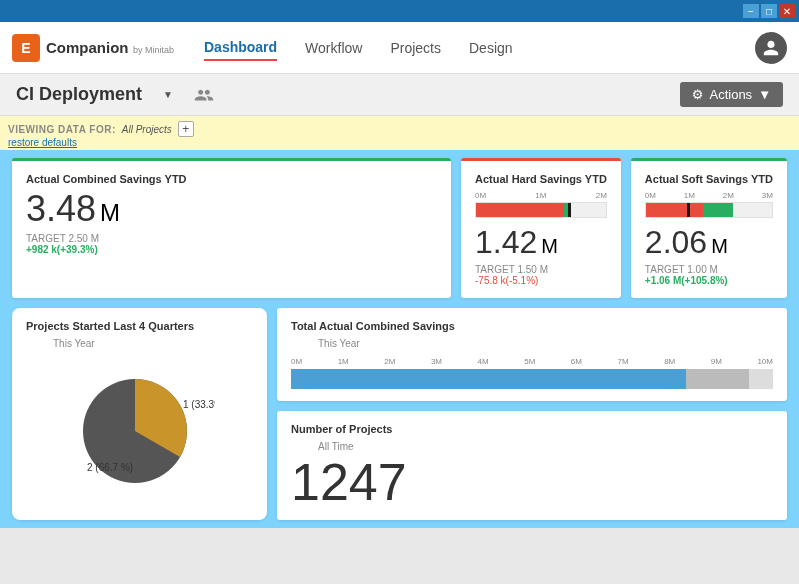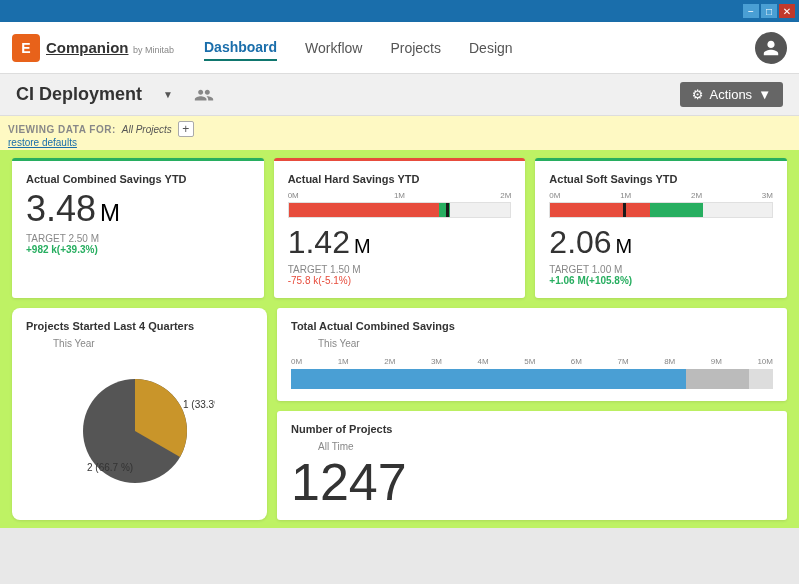--- a/index.html
+++ b/index.html
@@ -54,21 +54,21 @@
       font-size: 9px; color: #888; font-weight: normal; margin-top: 20px;
     }
     .nav-links {
       display: flex; align-items: center; gap: 28px; flex: 1;
     }
     .nav-link {
       font-size: 14px; color: #555; cursor: pointer; text-decoration: none;
       padding: 4px 0;
     }
     .nav-link.active {
-      color: #1a6eab; border-bottom: 2px solid #0f766e; font-weight: 600;
+      color: #1a6eab; border-bottom: 2px solid #ef4444; font-weight: 600;
     }
     .nav-user {
       width: 32px; height: 32px;
       background: #555;
       border-radius: 50%;
       display: flex; align-items: center; justify-content: center;
       color: white; font-size: 16px;
     }
 
     
@@ -117,24 +117,24 @@
       display: flex; align-items: center; justify-content: center;
       border-radius: 2px;
     }
     .restore-link {
       font-size: 10px; color: #1a6eab; cursor: pointer; text-decoration: underline;
       display: block; margin-top: 0;
     }
 
     
     .main-content {
-      background: #bef264;
+      background: #7dd3fc;
       padding: 8px 12px;
       display: grid;
-      grid-template-columns: 1fr 1fr 1fr;
+      grid-template-columns: 1fr;
       grid-template-rows: auto auto;
       gap: 10px;
     }
 
     
     .card {
       background: white;
       border-radius: 3px;
       padding: 12px 14px;
       box-shadow: 0 1px 3px rgba(0,0,0,0.1);
@@ -255,21 +255,21 @@
     <button class="title-bar-btn">−</button>
     <button class="title-bar-btn">□</button>
     <button class="title-bar-btn close">✕</button>
   </div>
 </div>
 
 <div class="navbar">
   <div class="logo-area">
     <div class="logo-icon">E</div>
     <div>
-      <span style="font-size:15px;font-weight:700;color:#333;text-decoration:underline;">Companion</span>
+      <span style="font-size:15px;font-weight:700;color:#333;">Companion</span>
       <span class="logo-sub">by Minitab</span>
     </div>
   </div>
   <div class="nav-links">
     <a class="nav-link active">Dashboard</a>
     <a class="nav-link">Workflow</a>
     <a class="nav-link">Projects</a>
     <a class="nav-link">Design</a>
   </div>
   <div class="nav-user">

